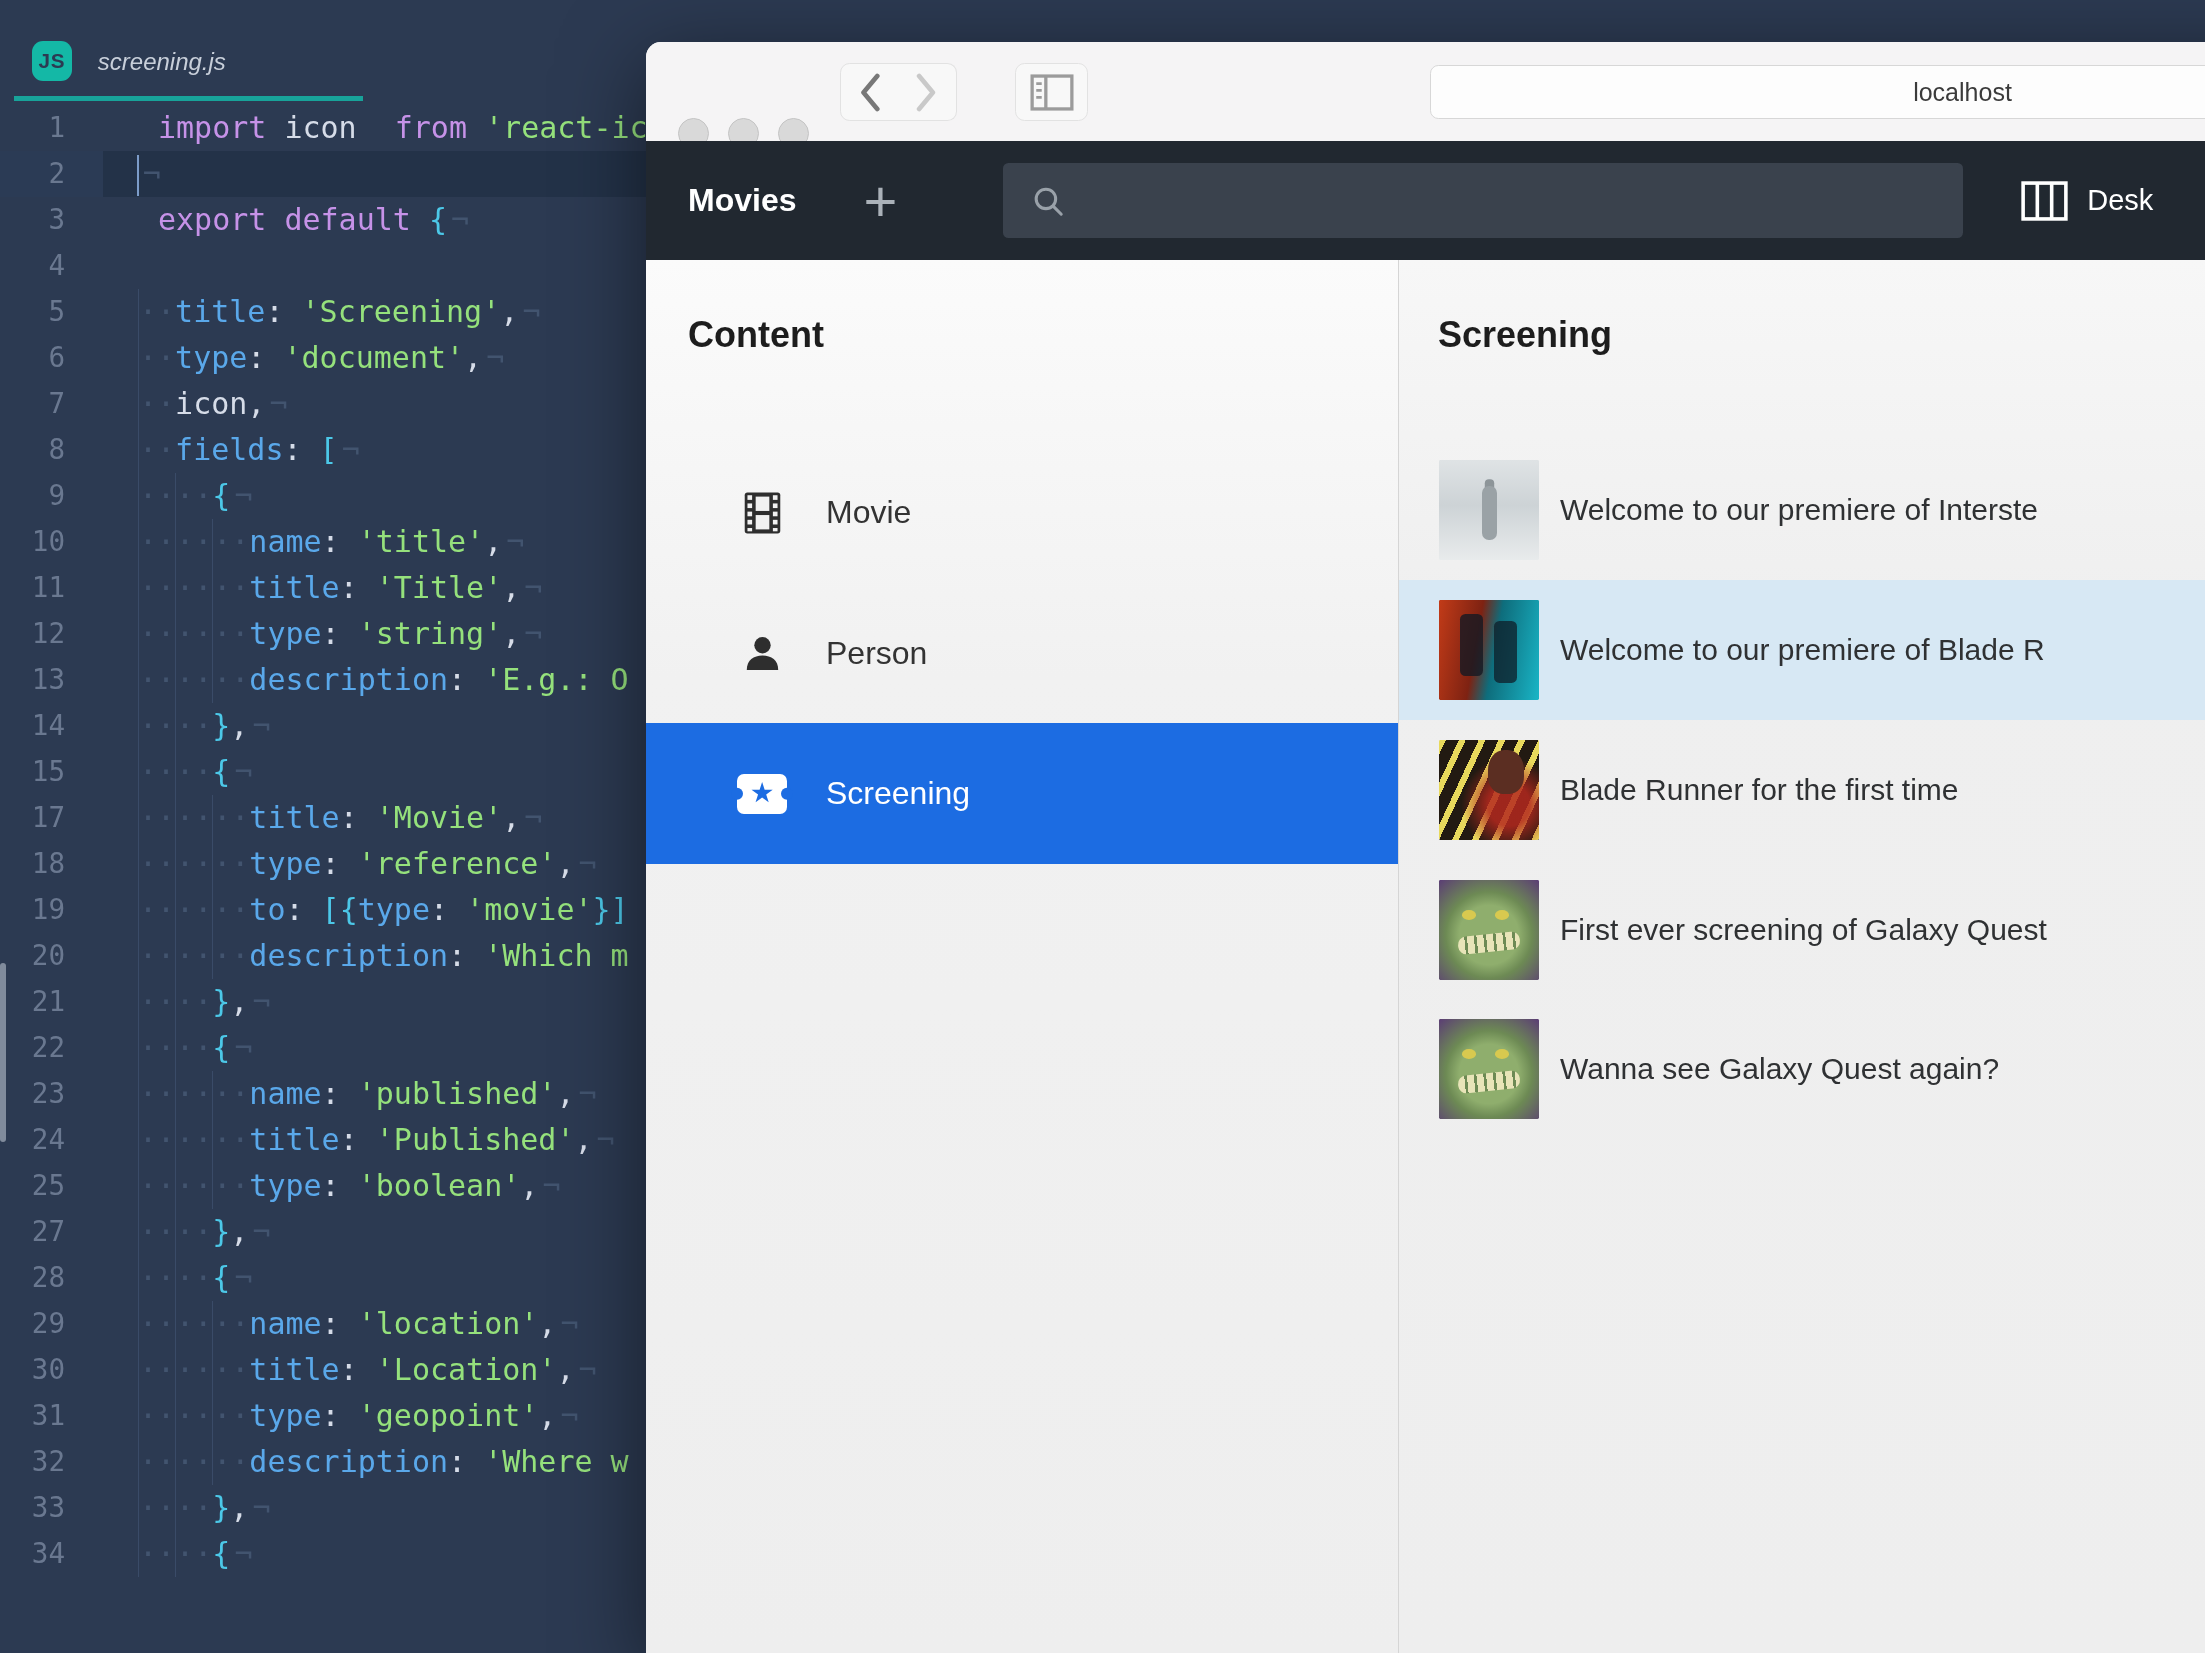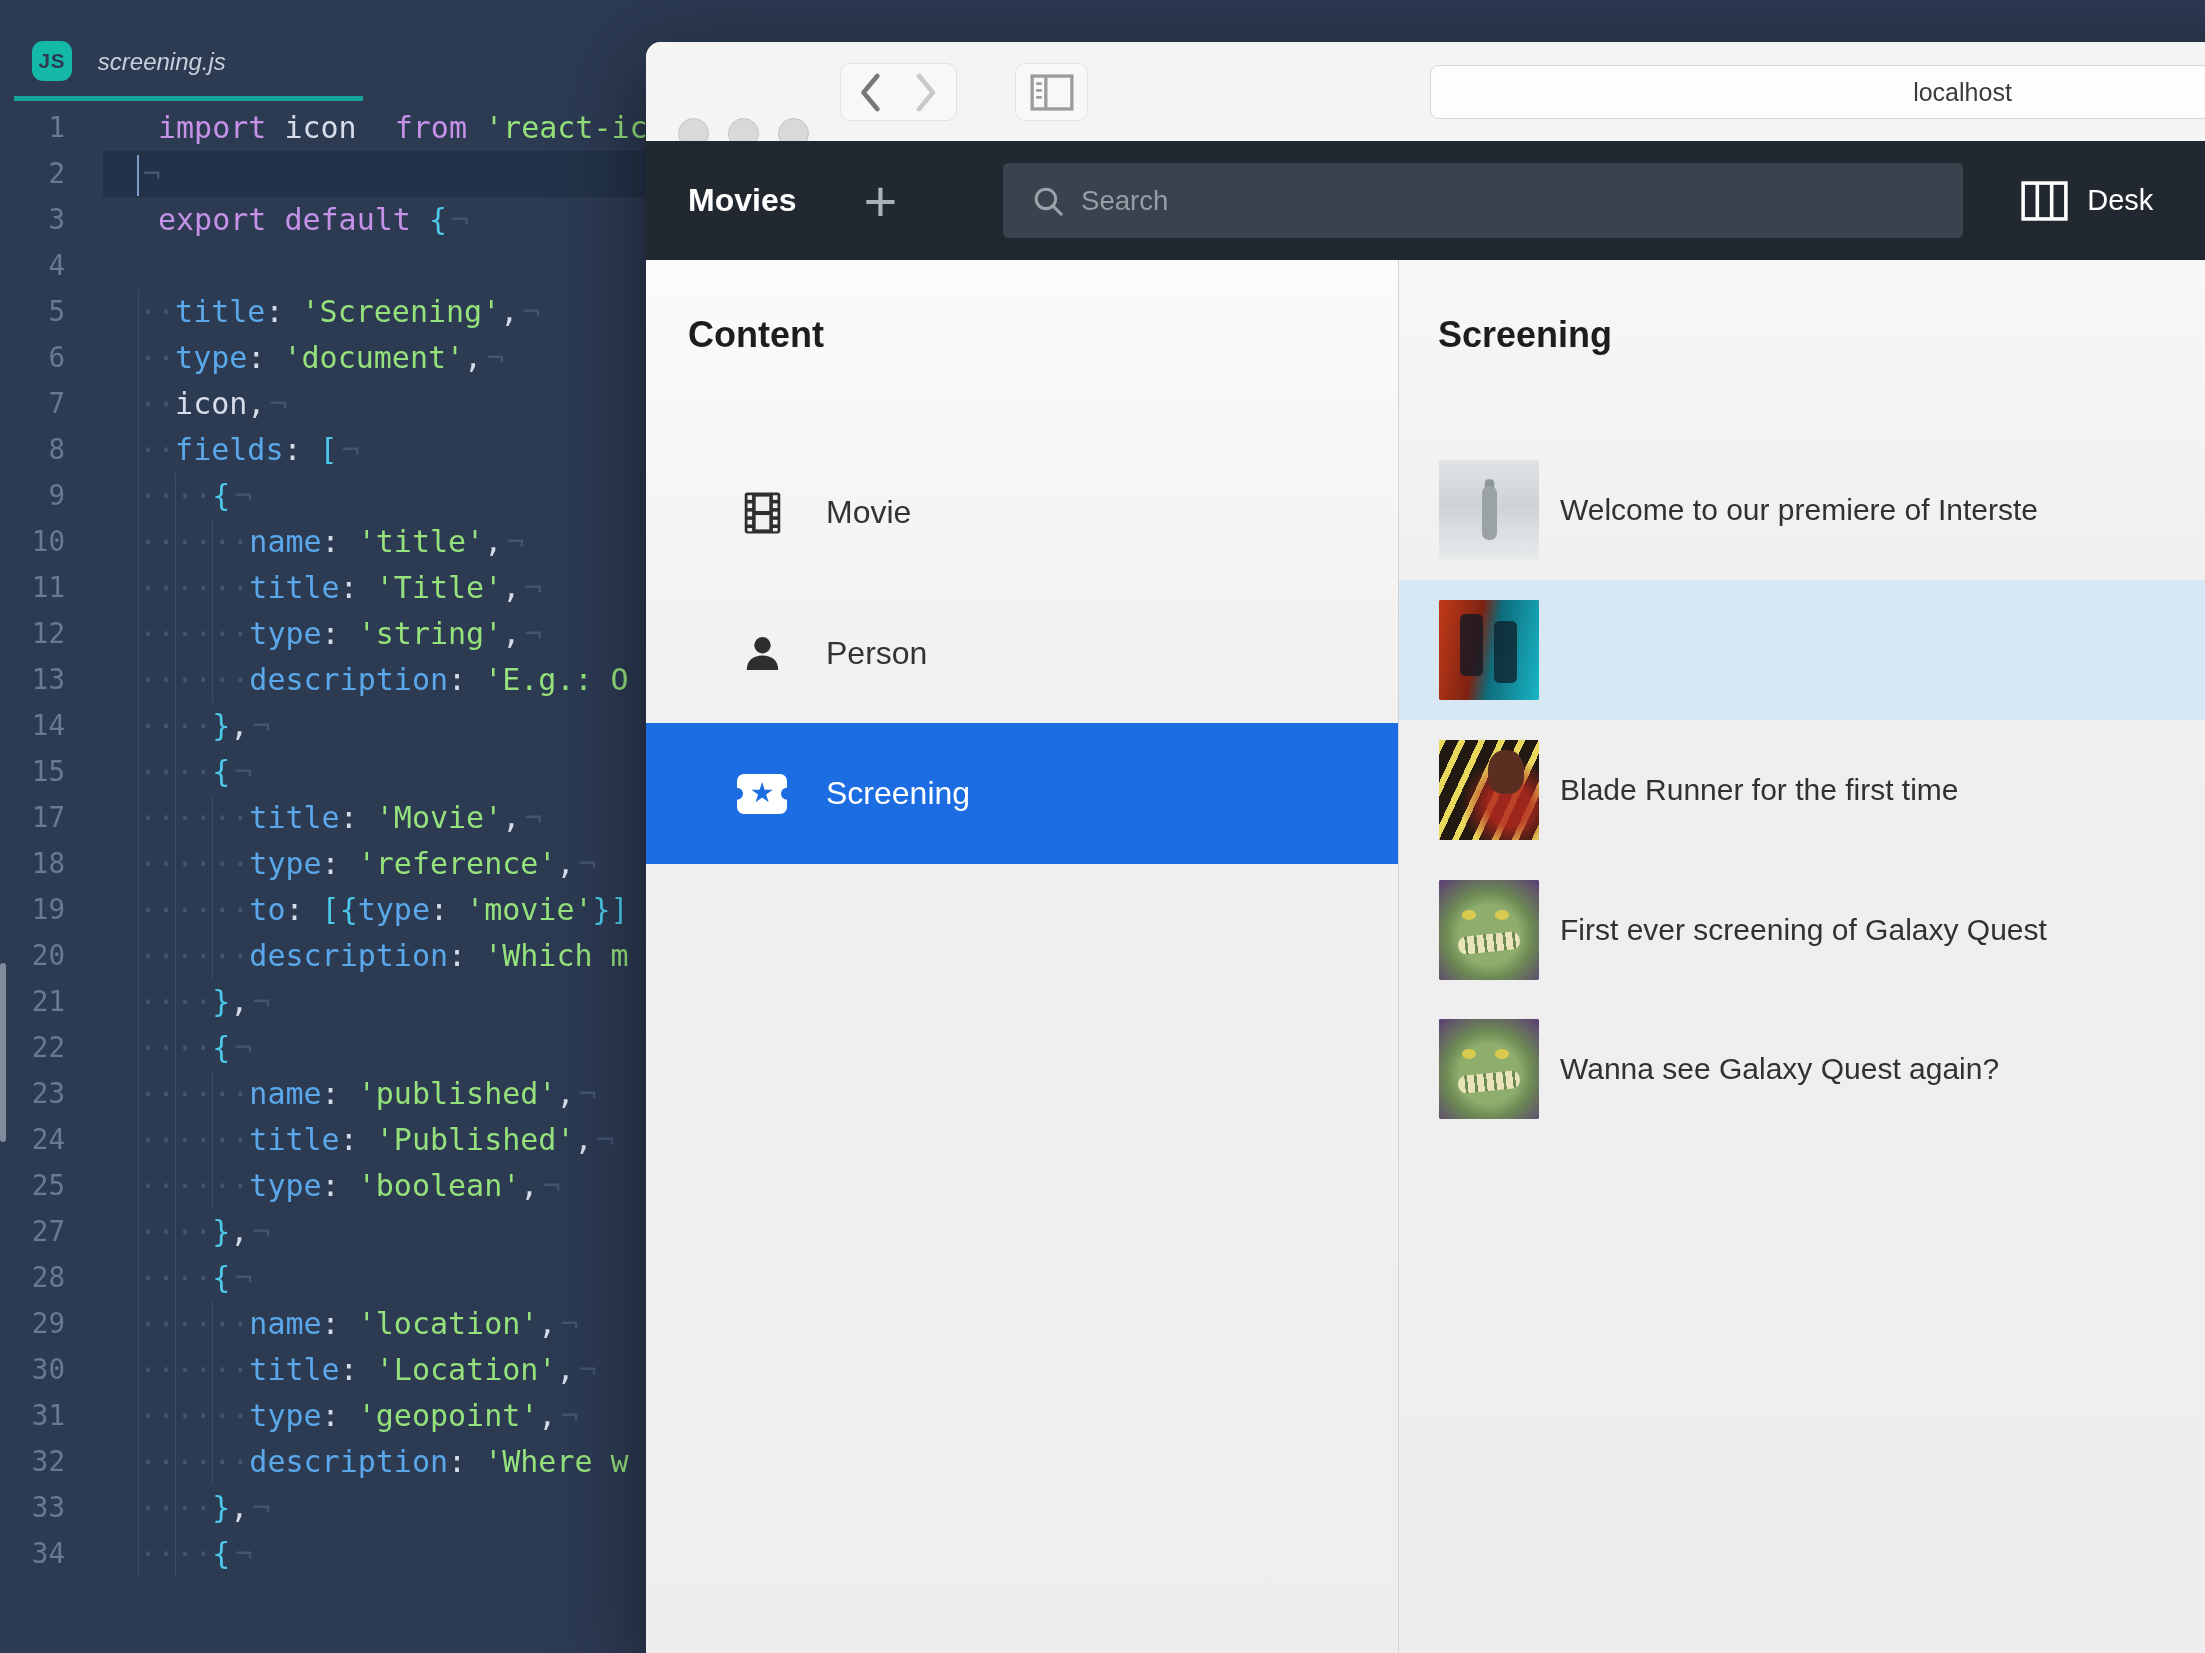--- a/index.html
+++ b/index.html
@@ -197,21 +197,20 @@
   </div>
 
   <div id="appbar">
     <div id="app-title">Movies</div>
     <div id="add-btn">+</div>
     <div id="search-box">
       <svg width="32" height="32" viewBox="0 0 23 23">
         <circle cx="10" cy="10" r="7" fill="none" stroke="#99a1a9" stroke-width="2.2"></circle>
         <line x1="15.2" y1="15.2" x2="21" y2="21" stroke="#99a1a9" stroke-width="2.2" stroke-linecap="round"></line>
       </svg>
-      <input id="search-input" placeholder="Search" style="">
     </div>
     <div id="desk-btn">
       <svg width="47" height="40" viewBox="0 0 34 29">
         <rect x="1.5" y="1.5" width="31" height="26" fill="none" stroke="#fff" stroke-width="2.6"></rect>
         <line x1="11.8" y1="1.5" x2="11.8" y2="27.5" stroke="#fff" stroke-width="2.6"></line>
         <line x1="22.2" y1="1.5" x2="22.2" y2="27.5" stroke="#fff" stroke-width="2.6"></line>
       </svg>
       <span>Desk</span>
     </div>
   </div>
@@ -265,20 +264,21 @@
 
   <div id="list-pane">
     <div class="pane-heading">Screening</div>
     <div id="list-rows">
         <div class="lrow" style="top: 180px;">
           <div class="thumb thumb--interstellar-poster"></div>
           <div class="ltitle">Welcome to our premiere of Interste</div>
         </div>
         <div class="lrow selected" style="top: 320px;">
           <div class="thumb thumb--blade-runner-2049-poster"></div>
+          <div class="ltitle">Welcome to our premiere of Blade R</div>
         </div>
         <div class="lrow" style="top: 460px;">
           <div class="thumb thumb--blade-runner-poster"></div>
           <div class="ltitle">Blade Runner for the first time</div>
         </div>
         <div class="lrow" style="top: 600px;">
           <div class="thumb thumb--galaxy-quest-poster"></div>
           <div class="ltitle">First ever screening of Galaxy Quest</div>
         </div>
         <div class="lrow" style="top: 739px;">

